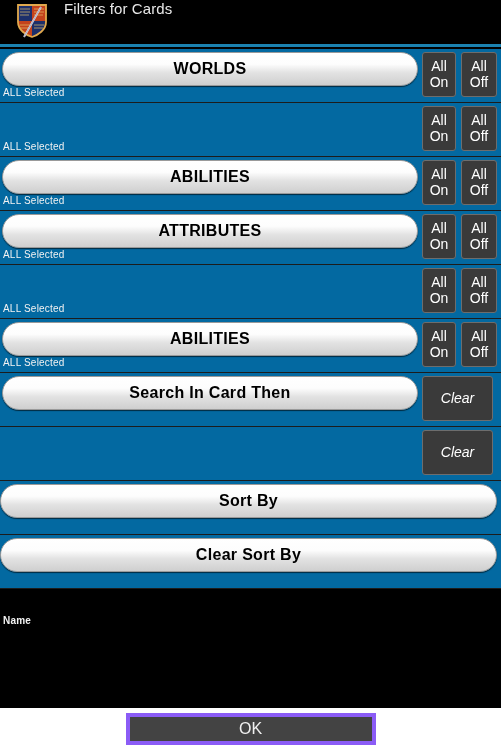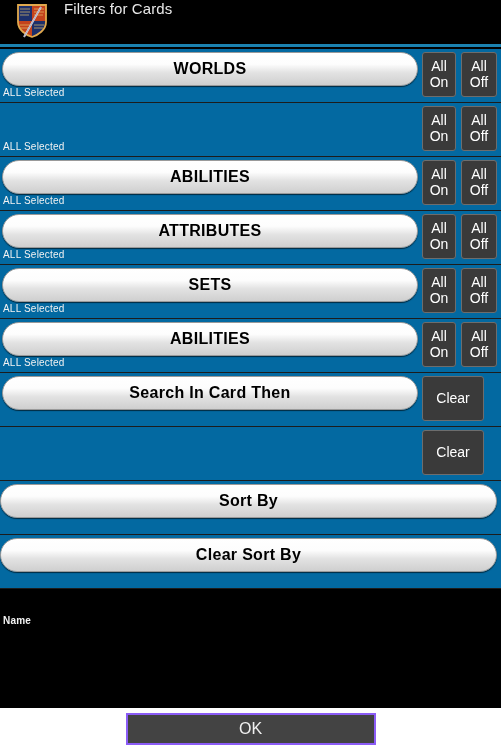--- a/index.html
+++ b/index.html
@@ -113,24 +113,25 @@
     display: flex;
     flex-direction: column;
     align-items: center;
     justify-content: center;
     line-height: 1.08;
   }
   .sidebtn.on  { left: 422px; width: 34px; }
   .sidebtn.off { left: 461px; width: 36px; }
   .sidebtn.clear {
     left: 422px;
-    width: 62px;
+    width: 71px;
     height: 45px;
     flex-direction: row;
     font-size: 14px;
+    font-style: italic;
   }
   .sidebtn span { display: block; }
 
   
   #bottom-spacer {
     background: #000000;
     height: 4px;
   }
   #bottombar {
     height: 44px;
@@ -139,21 +140,21 @@
     align-items: center;
     justify-content: center;
     border-top: 1px solid #000000;
     border-bottom: 1px solid #000000;
     box-sizing: border-box;
   }
   #ok-button {
     width: 250px;
     height: 32px;
     background: #434343;
-    border: 2px solid #8b5cf6;
+    border: 4px solid #8b5cf6;
     box-sizing: border-box;
     color: #f0f0f0;
     font-size: 16px;
     display: flex;
     align-items: center;
     justify-content: center;
   }
 </style>
 </head>
 <body>
@@ -241,21 +242,20 @@
       <span>All</span>
       <span>On</span>
     </div>
     <div class="sidebtn off">
       <span>All</span>
       <span>Off</span>
     </div>
   </div>
 
   <div class="filter-row">
-    <div class="pill with-side2">SETS</div>
     <div class="caption">ALL Selected</div>
     <div class="sidebtn on">
       <span>All</span>
       <span>On</span>
     </div>
     <div class="sidebtn off">
       <span>All</span>
       <span>Off</span>
     </div>
   </div>

